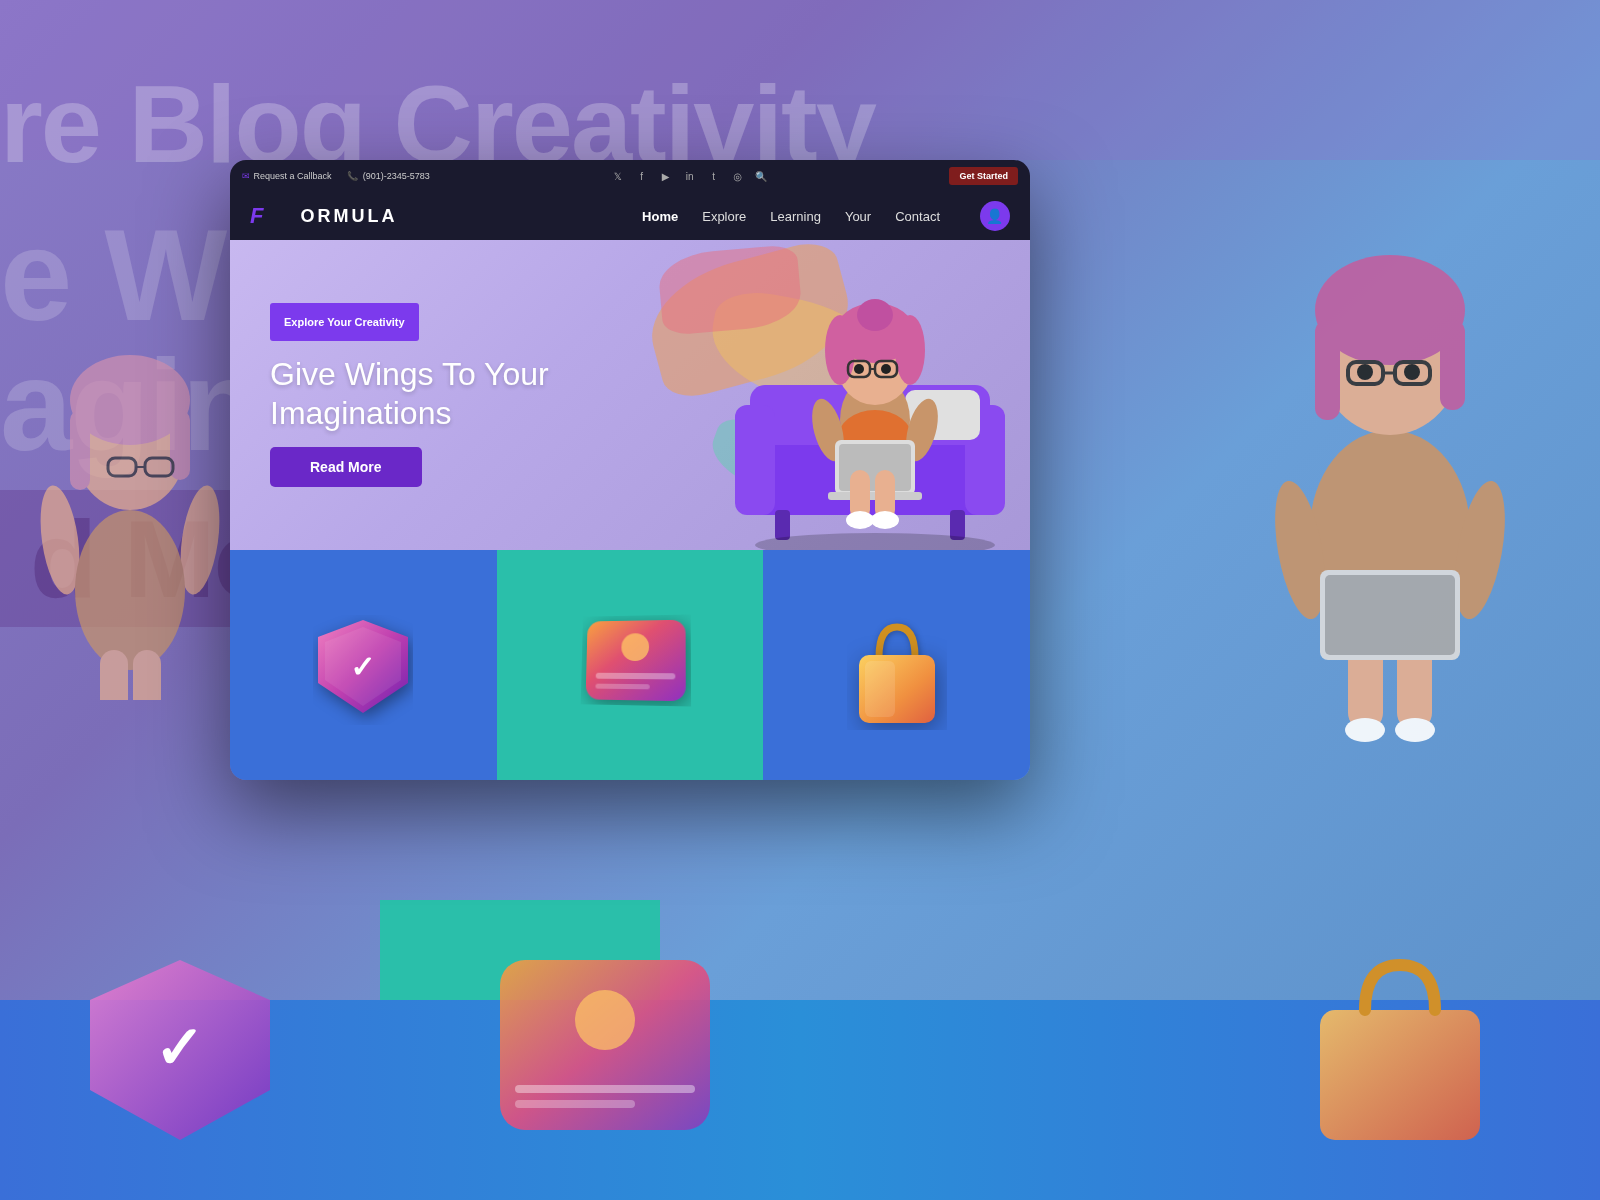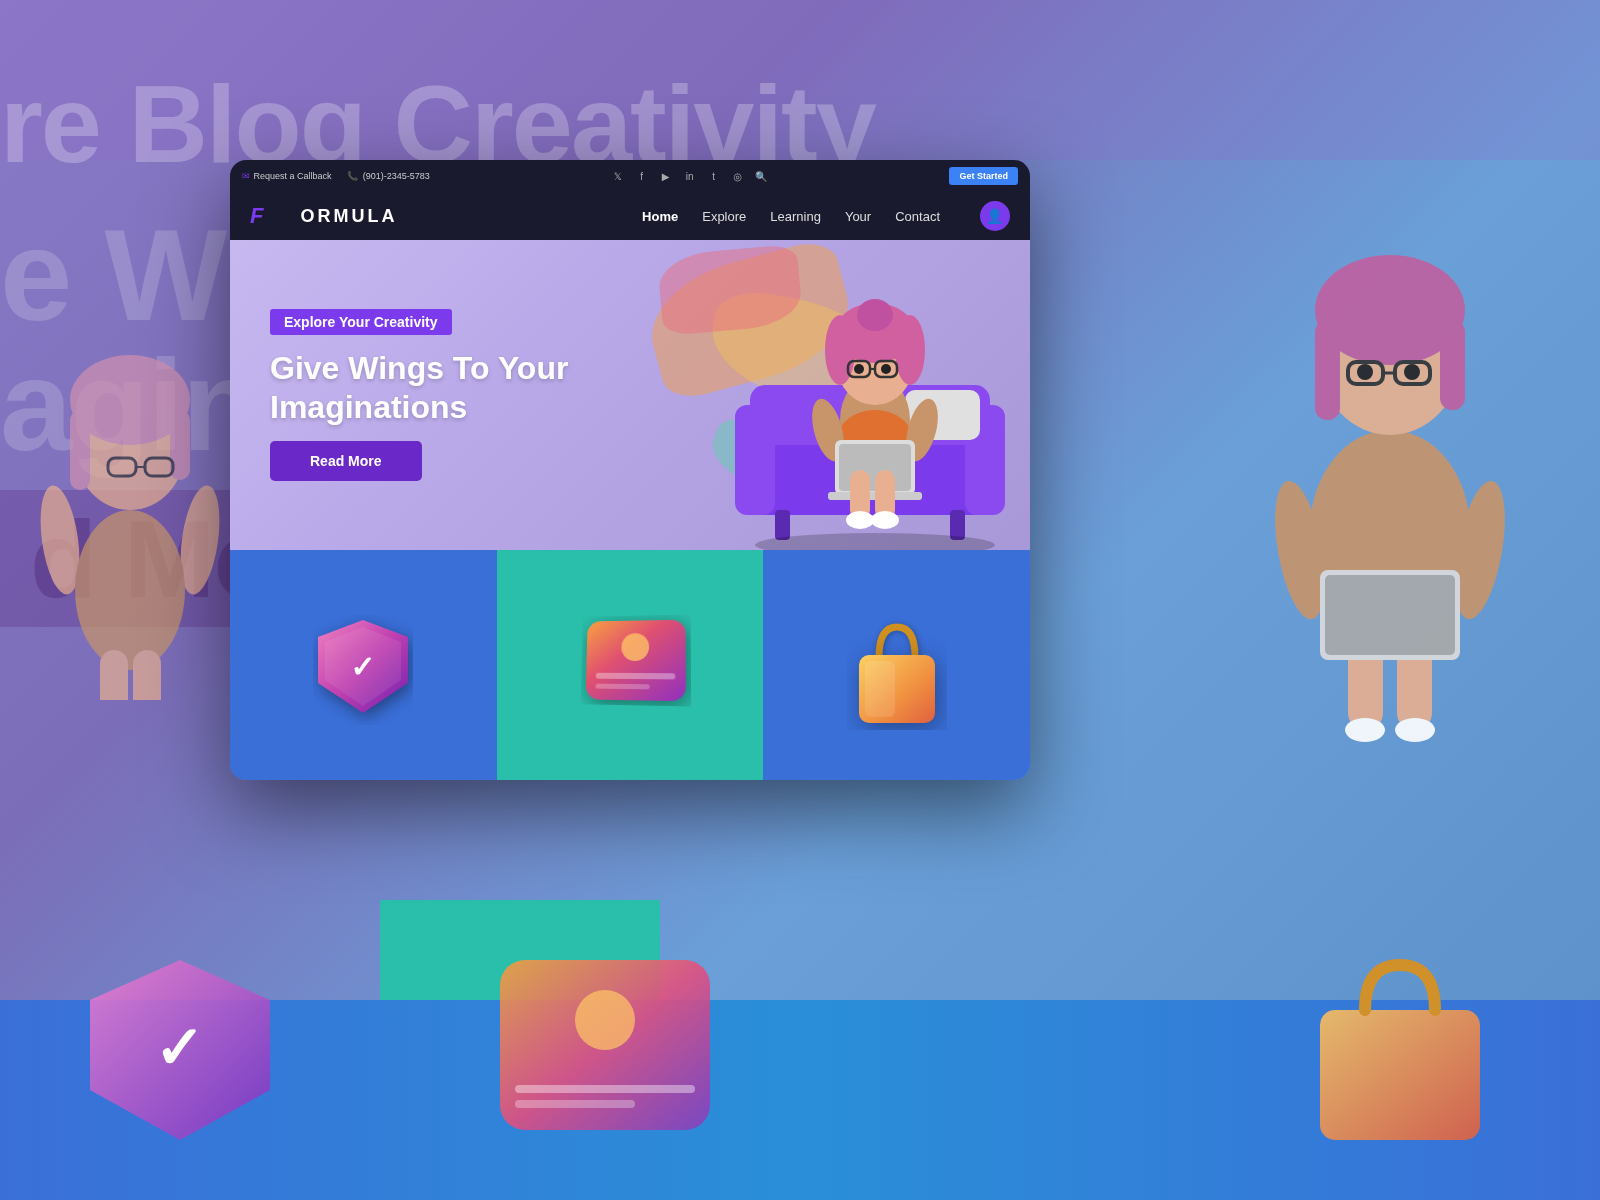--- a/index.html
+++ b/index.html
@@ -165,21 +165,21 @@
     .social-icon {
       width: 14px;
       height: 14px;
       color: #aaa;
       font-size: 10px;
       display: flex;
       align-items: center;
       justify-content: center;
     }
     .top-bar-right {
-      background: #3b82f6;
+      background: #7f1d1d;
       color: white;
       font-size: 9px;
       font-weight: 600;
       padding: 4px 10px;
       border-radius: 3px;
       cursor: pointer;
     }
 
     
     .nav-bar {
@@ -293,30 +293,30 @@
       background: #60d0b0;
       border-radius: 30% 50% 30% 50%;
       opacity: 0.5;
       transform: rotate(20deg);
     }
 
     .hero-tag {
       display: inline-block;
       background: #7c3aed;
       color: white;
-      font-size: 14px;
+      font-size: 11px;
       font-weight: 600;
-      padding: 5px 14px;
+      padding: 13px 14px;
       border-radius: 3px;
       margin-bottom: 14px;
       width: fit-content;
     }
     .hero-title {
       font-size: 32px;
-      font-weight: 700;
+      font-weight: 400;
       color: white;
       line-height: 1.2;
       margin-bottom: 15px;
       max-width: 360px;
       text-shadow: 0 2px 4px rgba(0,0,0,0.2);
     }
     .read-more-btn {
       display: inline-block;
       background: #6a28c8;
       color: white;

